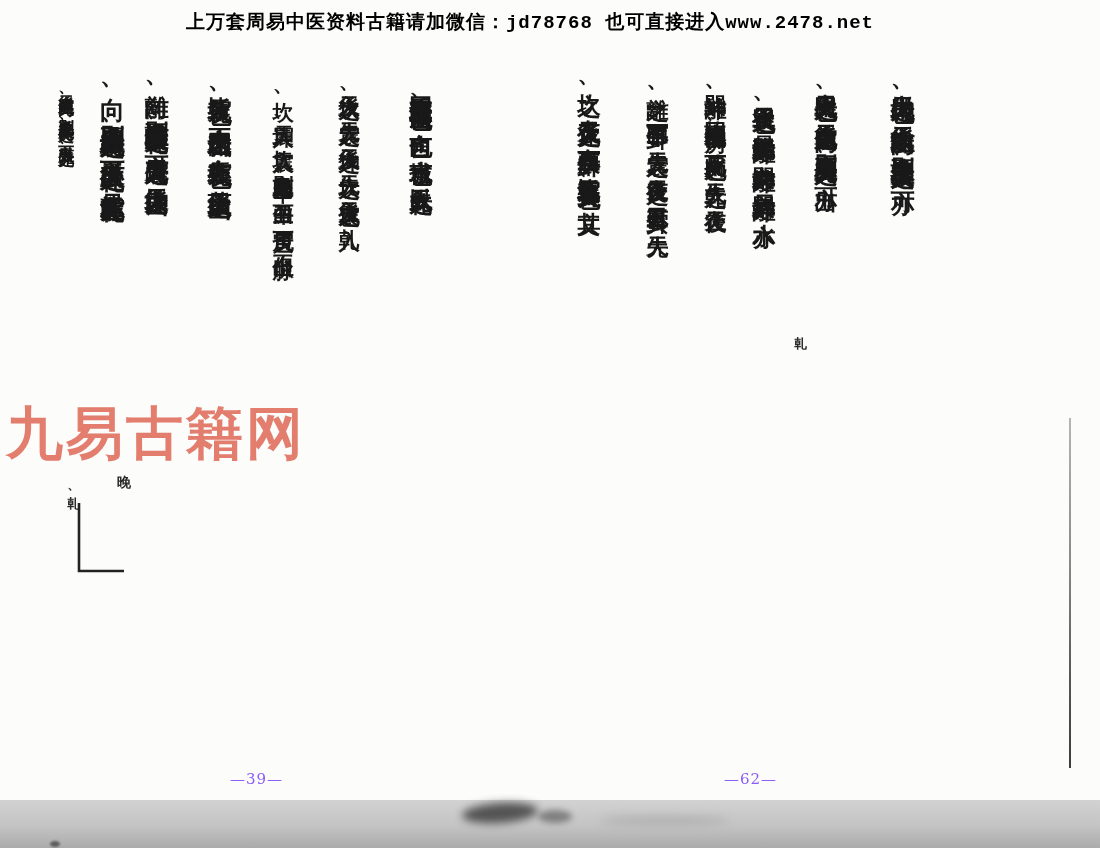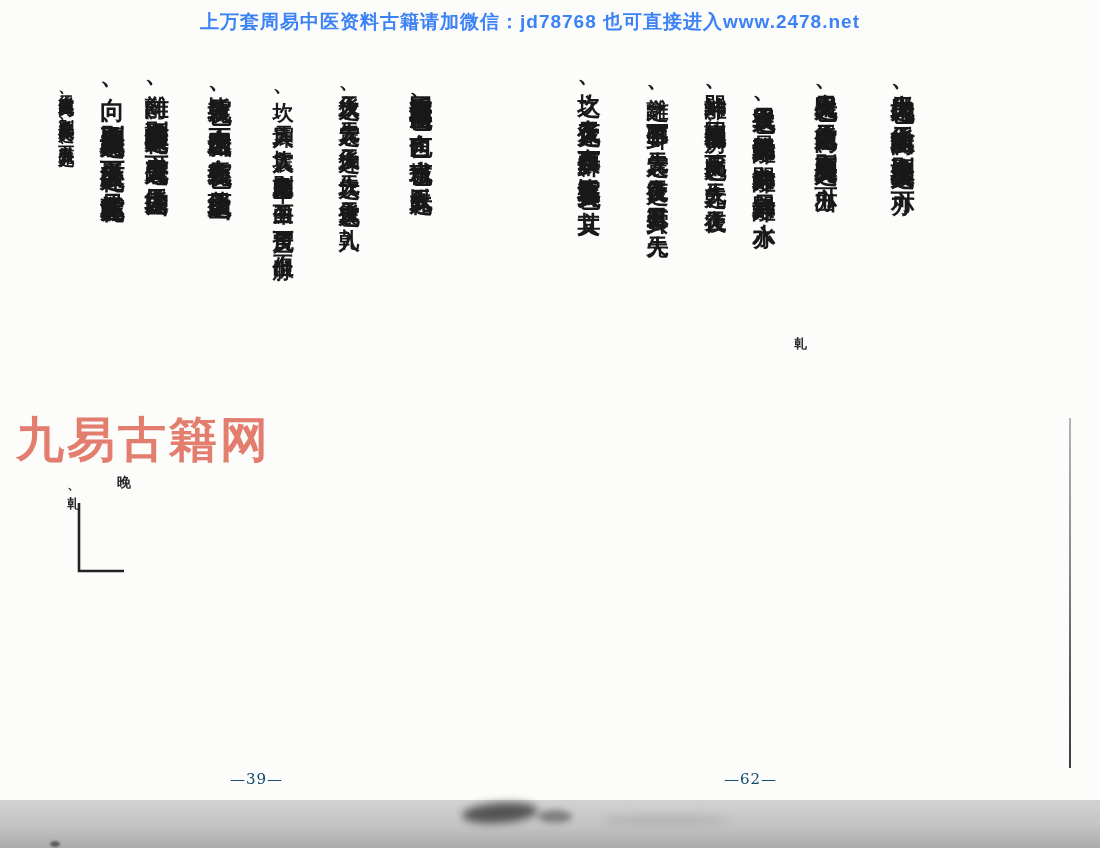--- a/index.html
+++ b/index.html
@@ -3,45 +3,44 @@
 <meta charset="utf-8">
 <style>
   html,body{margin:0;padding:0;}
   body{
     width:1100px;height:848px;position:relative;overflow:hidden;
     background:#fcfcfa;
     font-family:"DejaVu Sans",sans-serif;
   }
   .header-notice{
     position:absolute;top:9px;left:0;width:1060px;text-align:center;
-    font-size:19px;font-weight:600;color:#3b82f6;letter-spacing:1px;
-    font-family:Liberation Sans, sans-serif;
+    font-size:19px;font-weight:600;color:#000000;letter-spacing:1px;
+    font-family:Liberation Mono, monospace;
   }
   .vcol{
     position:absolute;
     writing-mode:vertical-rl;text-orientation:upright;
     color:#191919;font-weight:600;line-height:1.2;letter-spacing:1px;
     font-family:"DejaVu Sans",sans-serif;
     white-space:nowrap;
   }
   .note{
     position:absolute;color:#2a2a2a;font-weight:600;
     writing-mode:vertical-rl;text-orientation:upright;line-height:1.1;
   }
   .watermark{
-    position:absolute;left:16px;top:396px;z-index:6;
-    font-size:48px;font-weight:bold;letter-spacing:3px;
+    position:absolute;left:6px;top:396px;z-index:6;
+    font-size:57px;font-weight:bold;letter-spacing:3px;
     color:rgba(221,97,80,0.82);
     font-family:"DejaVu Sans",sans-serif;
     white-space:nowrap;
-    margin-top:12px;
   }
   .page-number{
     position:absolute;top:770px;
-    font-size:15px;color:#0c4a6e;letter-spacing:1px;
+    font-size:15px;color:#8b5cf6;letter-spacing:1px;
     font-family:"DejaVu Serif",serif;
   }
   .page-edge-line{
     position:absolute;left:1069px;top:418px;width:2px;height:350px;
     background:linear-gradient(180deg,#b5b5b5 0%,#8a8a8a 40%,#555 75%,#3c3c3c 100%);
   }
   .scan-band{
     position:absolute;left:0;top:800px;width:1100px;height:48px;
     background:linear-gradient(180deg,#d2d2d2 0%,#c3c3c3 55%,#ababab 100%);
   }

